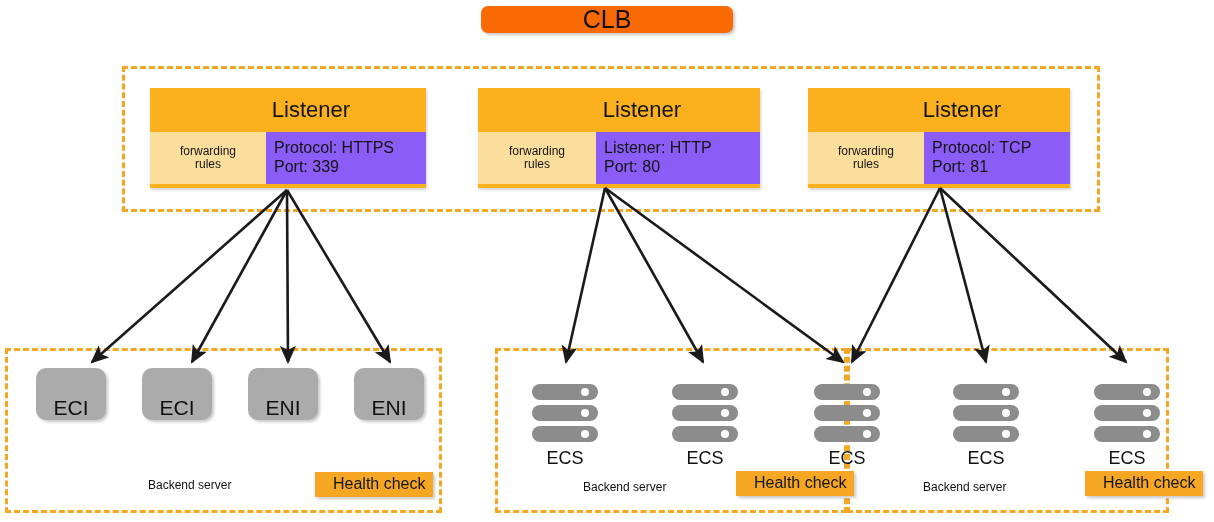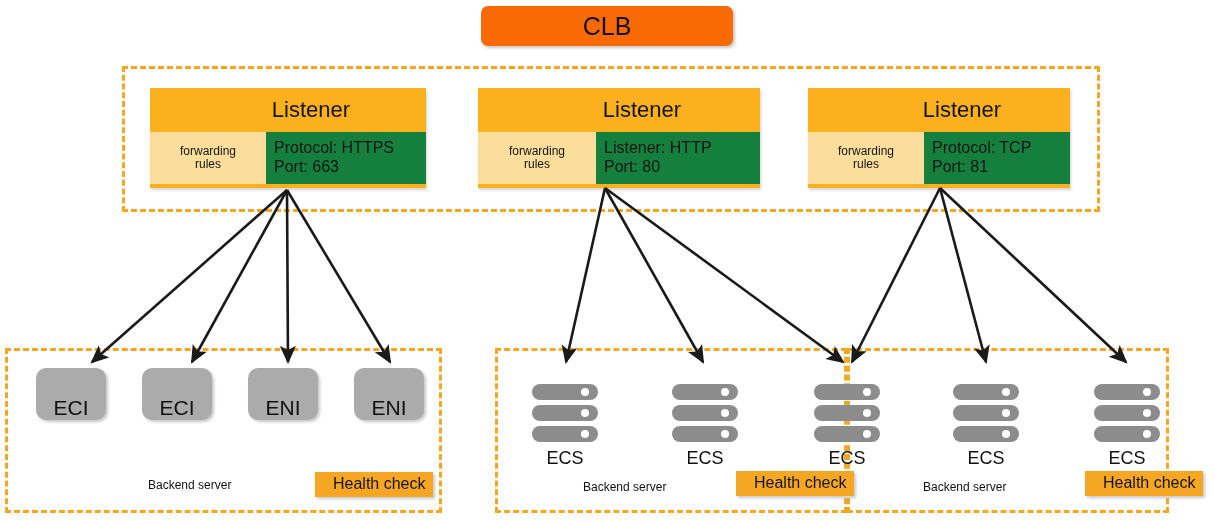--- a/index.html
+++ b/index.html
@@ -18,21 +18,21 @@
     background: #ffffff;
     overflow: hidden;
   }
 
   
   .clb-box {
     position: absolute;
     left: 481px;
     top: 6px;
     width: 252px;
-    height: 40px;
+    height: 27px;
     background: #F96A05;
     border-radius: 7px;
     display: flex;
     align-items: center;
     justify-content: center;
     font-size: 25px;
     color: #111111;
     box-shadow: 2px 2px 3px rgba(0,0,0,0.22);
   }
 
@@ -96,21 +96,21 @@
     align-items: center;
     justify-content: center;
     text-align: center;
     font-size: 12px;
     line-height: 1.05;
     color: #141414;
     padding: 0 4px;
     box-sizing: border-box;
   }
   .listener .proto {
-    background: #15803d;
+    background: #8b5cf6;
     flex: 1;
     display: flex;
     flex-direction: column;
     justify-content: center;
     font-size: 16px;
     line-height: 1.18;
     color: #141414;
     padding-left: 8px;
     box-sizing: border-box;
   }
@@ -218,21 +218,21 @@
     <div class="hdr">Listener</div>
     <div class="body">
       <div class="rules">
         <span>
           <span>forwarding</span><br>
           <span>rules</span>
         </span>
       </div>
       <div class="proto">
         <span>Protocol: HTTPS</span>
-        <span>Port:  663</span>
+        <span>Port:  339</span>
       </div>
     </div>
   </div>
 
   <div class="listener l2">
     <div class="hdr">Listener</div>
     <div class="body">
       <div class="rules">
         <span>
           <span>forwarding</span><br>

